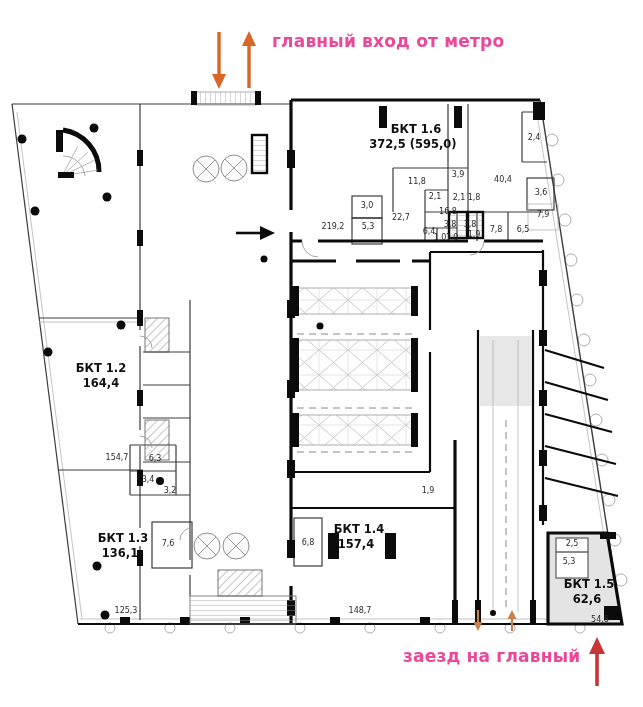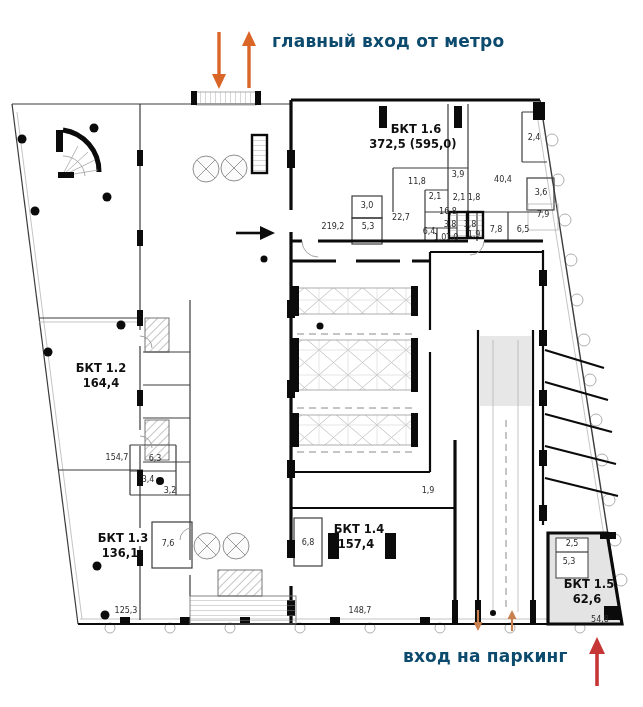--- a/index.html
+++ b/index.html
@@ -1,35 +1,35 @@
 <!DOCTYPE html>
 <html style="--orange: #d96527; --orange2: #c9804f; --red: #c63636; --hl: #e4e4e4;"><head>
 <meta charset="utf-8">
 <style>
   html,body{margin:0;padding:0;background:#fff;}
   body{width:643px;height:707px;position:relative;font-family:"DejaVu Sans",sans-serif;overflow:hidden;}
-  .caption{position:absolute;color:#0c4a6e;font-size:17px;font-weight:600;letter-spacing:.2px;white-space:nowrap;}
+  .caption{position:absolute;color:#ec4899;font-size:17px;font-weight:600;letter-spacing:.2px;white-space:nowrap;}
   #cap-top{left:272px;top:31px;}
   #cap-bottom{left:403px;top:646px;}
   svg{position:absolute;left:0;top:0;}
   .num{font-size:8px;fill:#2b2b2b;text-anchor:middle;font-family:"DejaVu Sans",sans-serif;}
   .unit{font-size:11.5px;font-weight:bold;fill:#101010;text-anchor:middle;font-family:"DejaVu Sans",sans-serif;}
   .wt{stroke:#0b0b0b;stroke-width:3.2;fill:none;}
   .wm{stroke:#0b0b0b;stroke-width:2.2;fill:none;}
   .wn{stroke:#3c3c3c;stroke-width:1.2;fill:none;}
   .wl{stroke:#b5b5b5;stroke-width:0.8;fill:none;}
   .dash{stroke:#8a8a8a;stroke-width:1;fill:none;stroke-dasharray:7 5;}
   .pier{fill:#0b0b0b;}
   .arrow-line{stroke-linecap:butt;fill:none;}
 </style>
 </head>
 <body>
 
 <div id="cap-top" class="caption">главный вход от метро</div>
-<div id="cap-bottom" class="caption">вход на паркинг</div>
+<div id="cap-bottom" class="caption">заезд на главный</div>
 
 <svg width="643" height="707" viewBox="0 0 643 707">
   <defs>
     <pattern id="hatch" patternUnits="userSpaceOnUse" width="6" height="6" patternTransform="rotate(45)">
       <line x1="0" y1="0" x2="0" y2="6" stroke="#8a8a8a" stroke-width="1"></line>
     </pattern>
     <pattern id="treads" patternUnits="userSpaceOnUse" width="8" height="5">
       <line x1="0" y1="0" x2="8" y2="0" stroke="#9a9a9a" stroke-width="0.8"></line>
     </pattern>
     <pattern id="vsteps" patternUnits="userSpaceOnUse" width="5" height="14">

